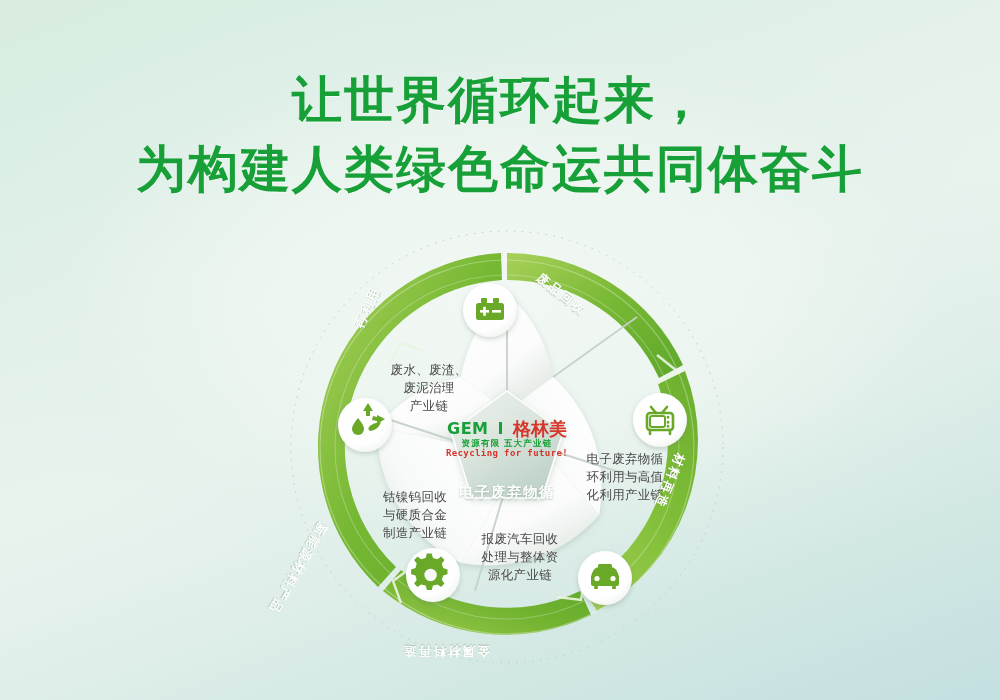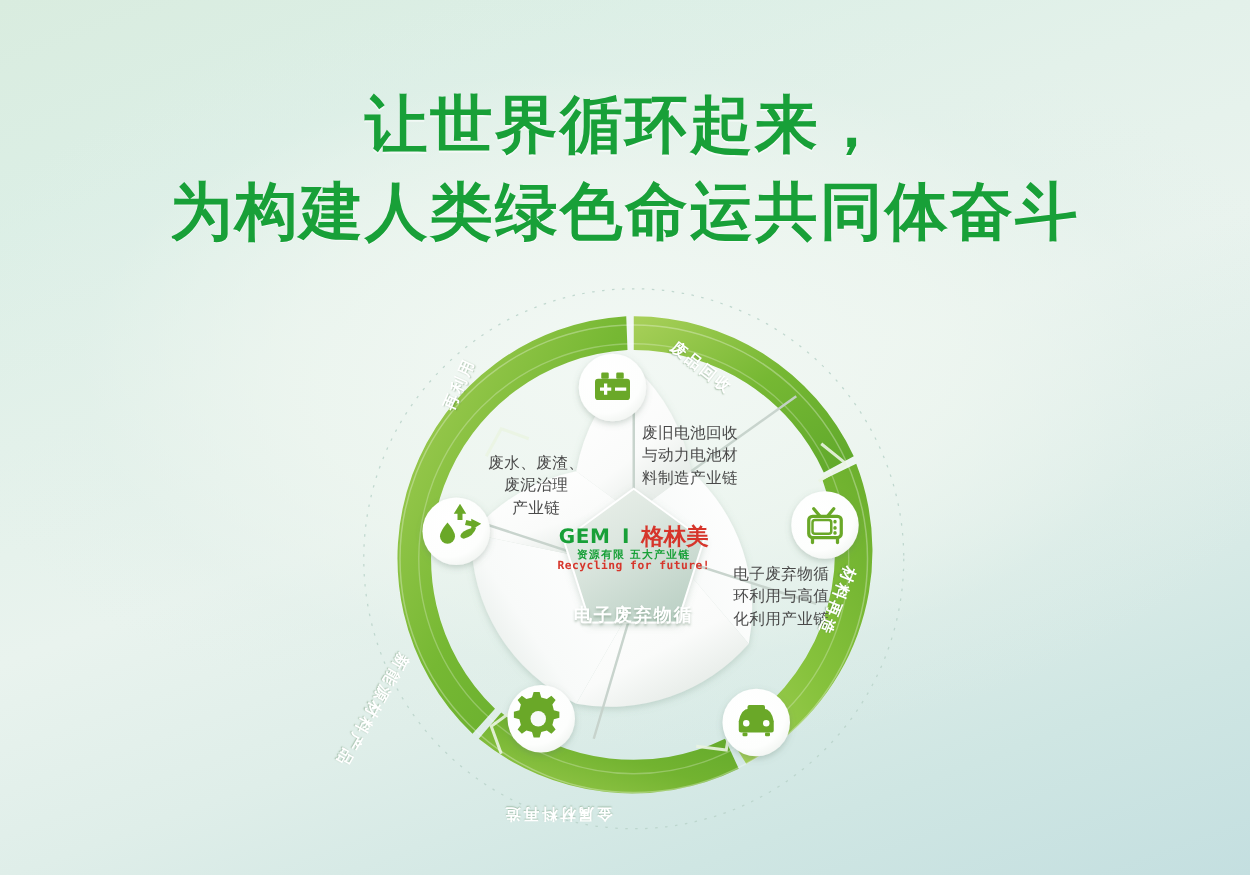--- a/index.html
+++ b/index.html
@@ -249,26 +249,29 @@
 
         <path d="M86 216 q8-2 10-9 q-9 1-12 5 q-2 3 2 4 z"></path>
 
         <path d="M78 196 l5-8 l5 8 l-3 0 l0 5 l-4 0 l0-5 z"></path>
         <path d="M92 200 l8 4 l-8 5 l0-3 l-5-1 l1-4 l4 1 z"></path>
         <path d="M69 206 l-2 9 l9-2 l-2-2 l3-4 l-3-3 l-3 4 z" opacity="0"></path>
       </g>
     </g>
   </svg>
 
-  <div class="wedge-label" id="label-battery">废旧电池回收
-与动力电池材
-料制造产业链</div>
   <div class="wedge-label" id="label-ewaste">电子废弃物循
 环利用与高值
 化利用产业链</div>
+  <div class="wedge-label" id="label-vehicle">报废汽车回收
+处理与整体资
+源化产业链</div>
+  <div class="wedge-label" id="label-metal">钴镍钨回收
+与硬质合金
+制造产业链</div>
   <div class="wedge-label" id="label-water">废水、废渣、
 废泥治理
 产业链</div>
 
   <div id="center-logo">
     <div class="logo-row1">
       <span class="gem-mark">GEM</span>
         <span class="gem-mark redbar">I</span>
       <span class="gem-cn">格林美</span>
     </div>

